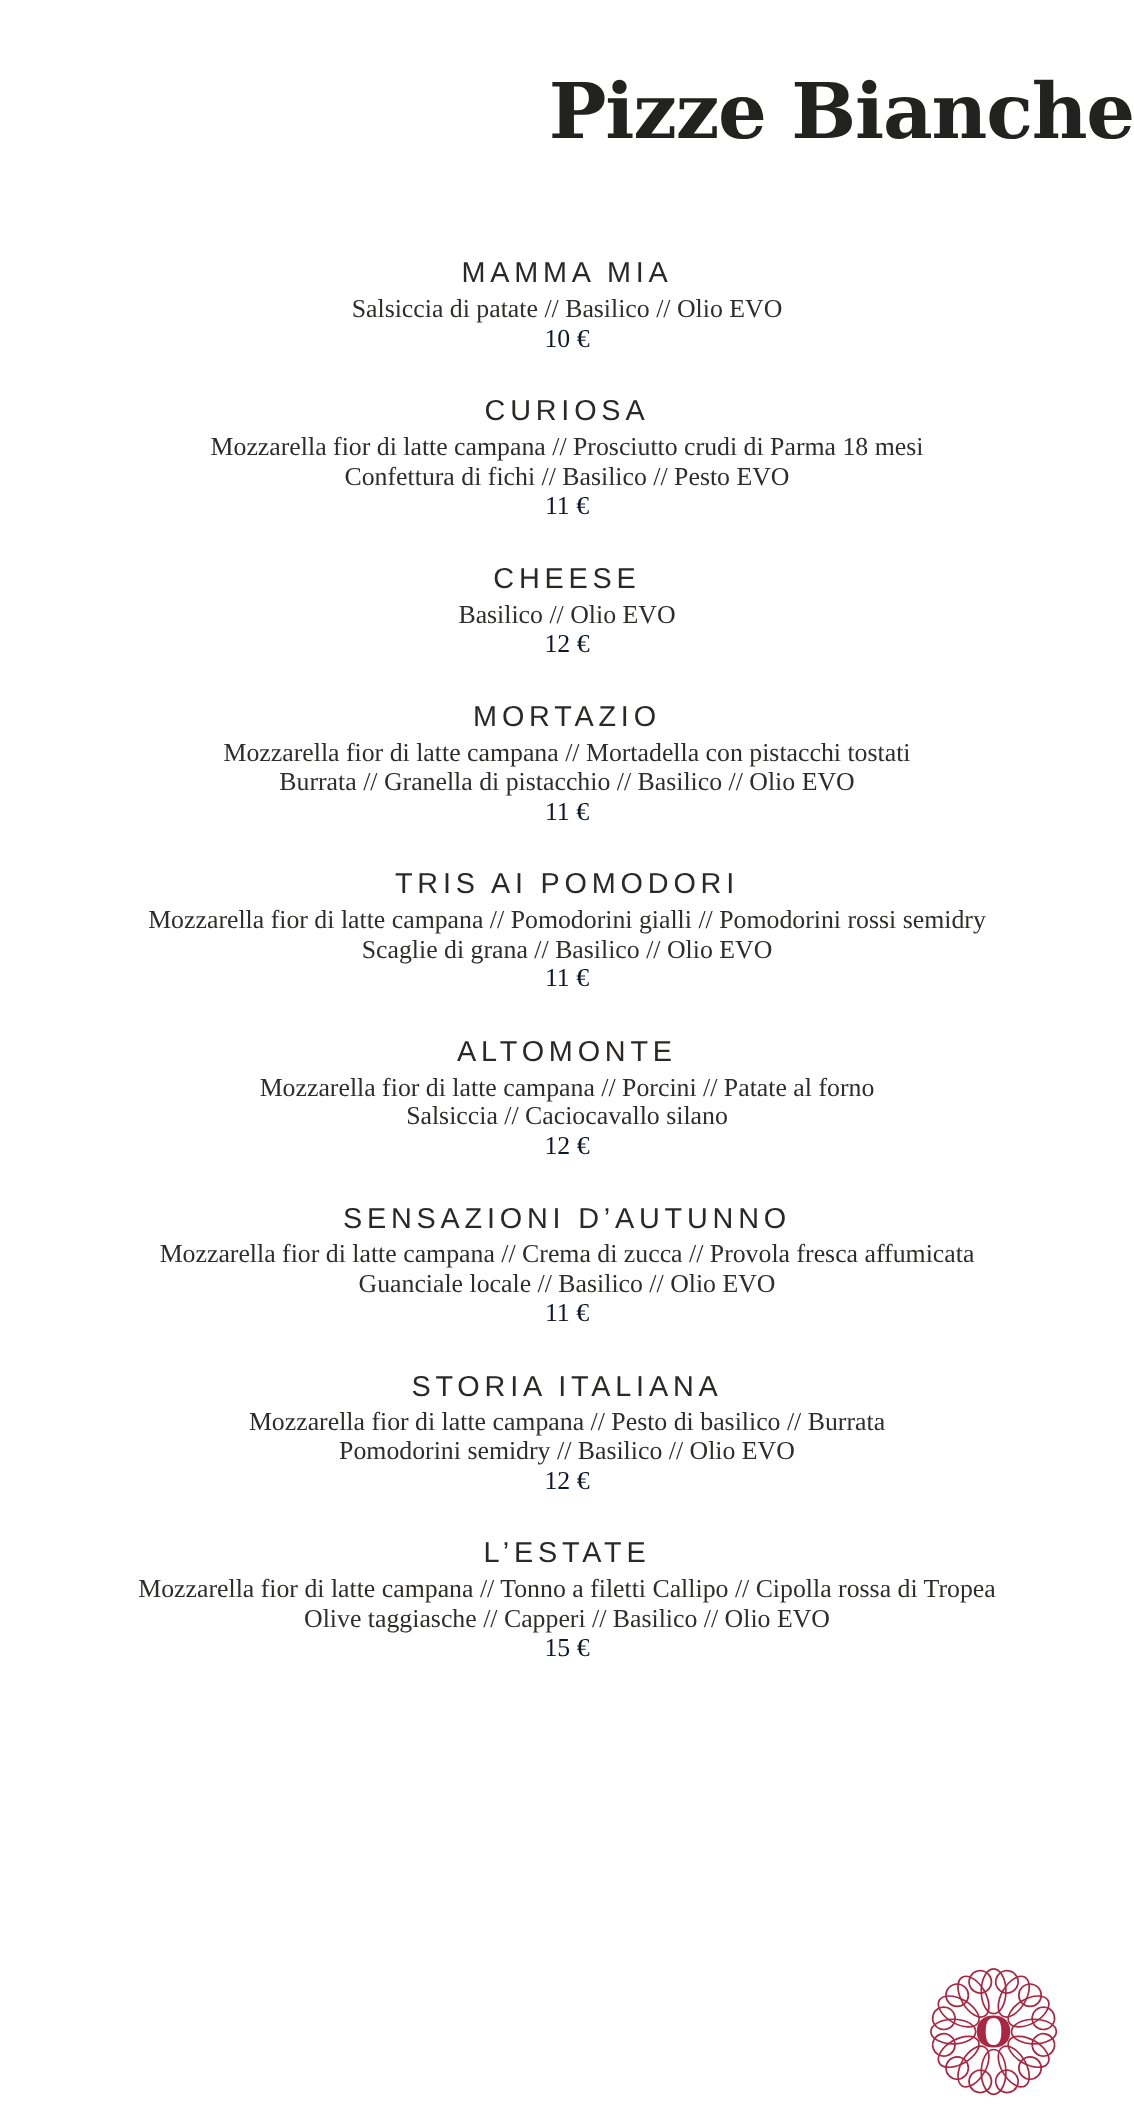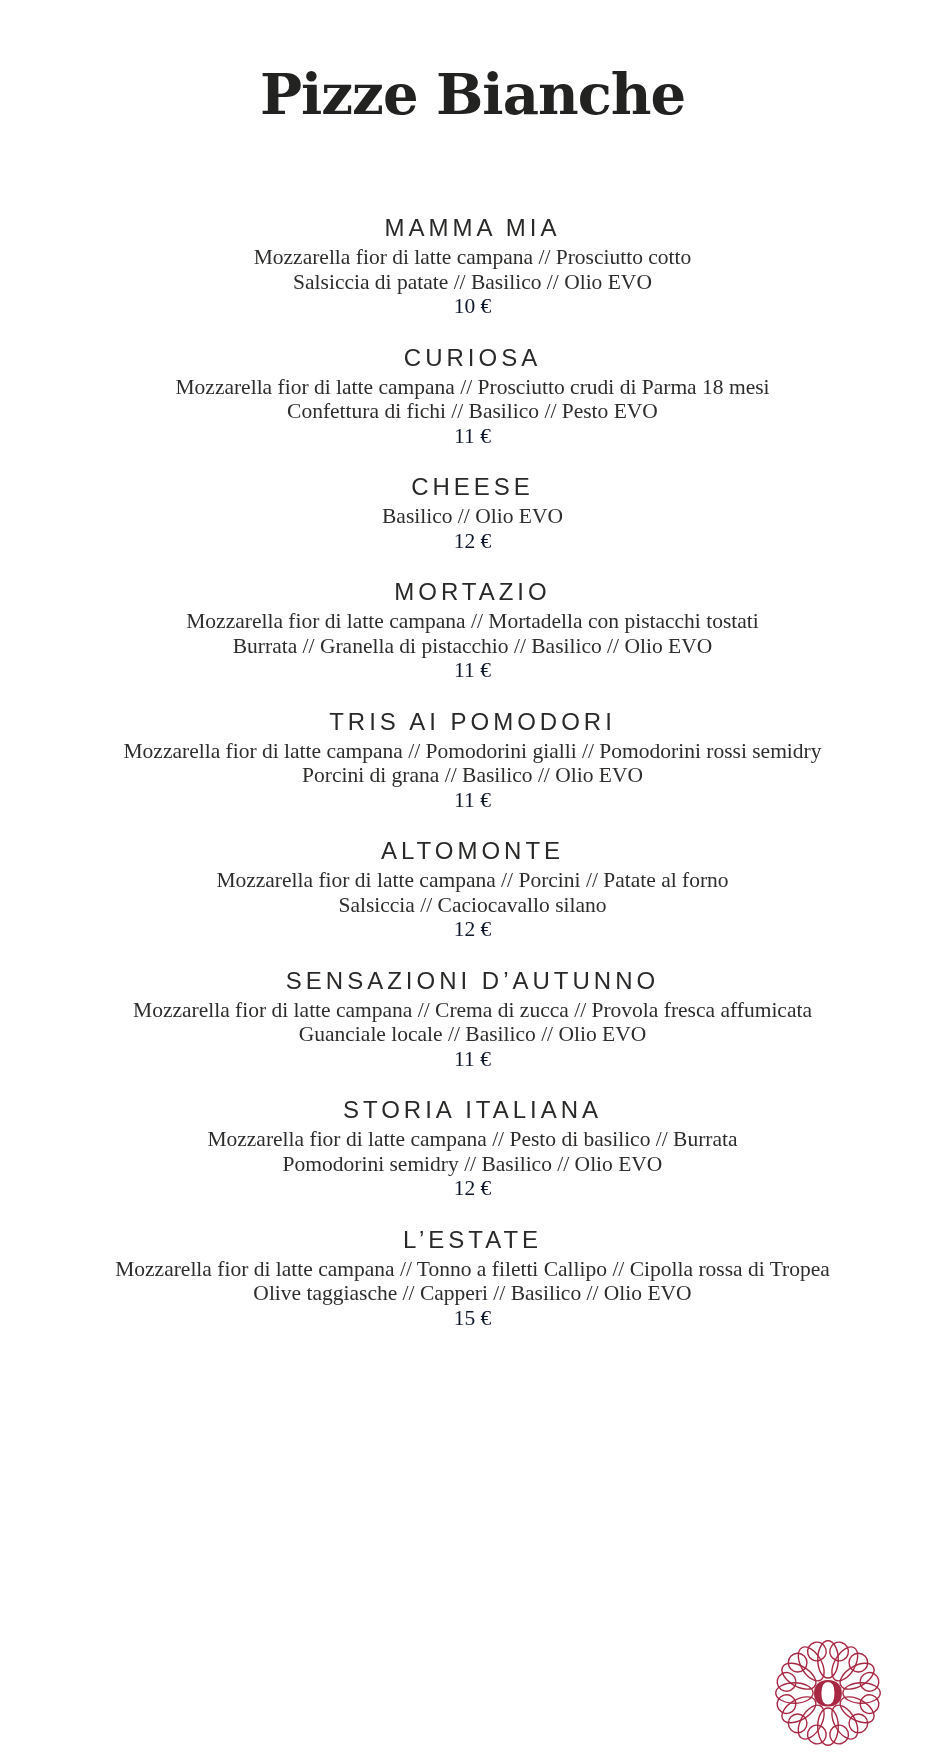--- a/index.html
+++ b/index.html
@@ -12,33 +12,33 @@
     font-family: "Liberation Serif", serif;
     color: #2e2d2c;
   }
   .page {
     width: 100%;
     height: 100%;
     position: relative;
   }
   .menu-title {
     margin-top: 52px;
-    text-align: center;
+    text-align: right;
     font-family: "DejaVu Serif", serif;
     font-weight: bold;
-    font-size: 56px;
+    font-size: 64px;
     line-height: 84px;
     letter-spacing: -1px;
     color: #222221;
   }
   .menu-list {
     margin-top: 78px;
     display: flex;
     flex-direction: column;
-    gap: 25px;
+    gap: 35px;
   }
   .menu-item {
     text-align: center;
   }
   .item-name {
     font-family: "Liberation Sans", sans-serif;
     font-weight: normal;
     font-size: 24px;
     line-height: 27px;
     letter-spacing: 4px;
@@ -73,21 +73,20 @@
 <body>
 
 <div class="page">
 
   <h1 class="menu-title">Pizze Bianche</h1>
 
   <div class="menu-list">
   <section class="menu-item">
     <h2 class="item-name">MAMMA MIA</h2>
     <div class="item-lines">
-          <div class="item-line">Mozzarella fior di latte campana // Prosciutto cotto</div>
           <div class="item-line">Salsiccia di patate // Basilico // Olio EVO</div>
         </div>
     <div class="item-price">10 €</div>
   </section>
 
   <section class="menu-item">
     <h2 class="item-name">CURIOSA</h2>
     <div class="item-lines">
           <div class="item-line">Mozzarella fior di latte campana // Prosciutto crudi di Parma 18 mesi</div>
           <div class="item-line">Confettura di fichi // Basilico // Pesto EVO</div>
@@ -109,21 +108,21 @@
           <div class="item-line">Mozzarella fior di latte campana // Mortadella con pistacchi tostati</div>
           <div class="item-line">Burrata // Granella di pistacchio // Basilico // Olio EVO</div>
         </div>
     <div class="item-price">11 €</div>
   </section>
 
   <section class="menu-item">
     <h2 class="item-name">TRIS AI POMODORI</h2>
     <div class="item-lines">
           <div class="item-line">Mozzarella fior di latte campana // Pomodorini gialli // Pomodorini rossi semidry</div>
-          <div class="item-line">Porcini di grana // Basilico // Olio EVO</div>
+          <div class="item-line">Scaglie di grana // Basilico // Olio EVO</div>
         </div>
     <div class="item-price">11 €</div>
   </section>
 
   <section class="menu-item">
     <h2 class="item-name">ALTOMONTE</h2>
     <div class="item-lines">
           <div class="item-line">Mozzarella fior di latte campana // Porcini // Patate al forno</div>
           <div class="item-line">Salsiccia // Caciocavallo silano</div>
         </div>

